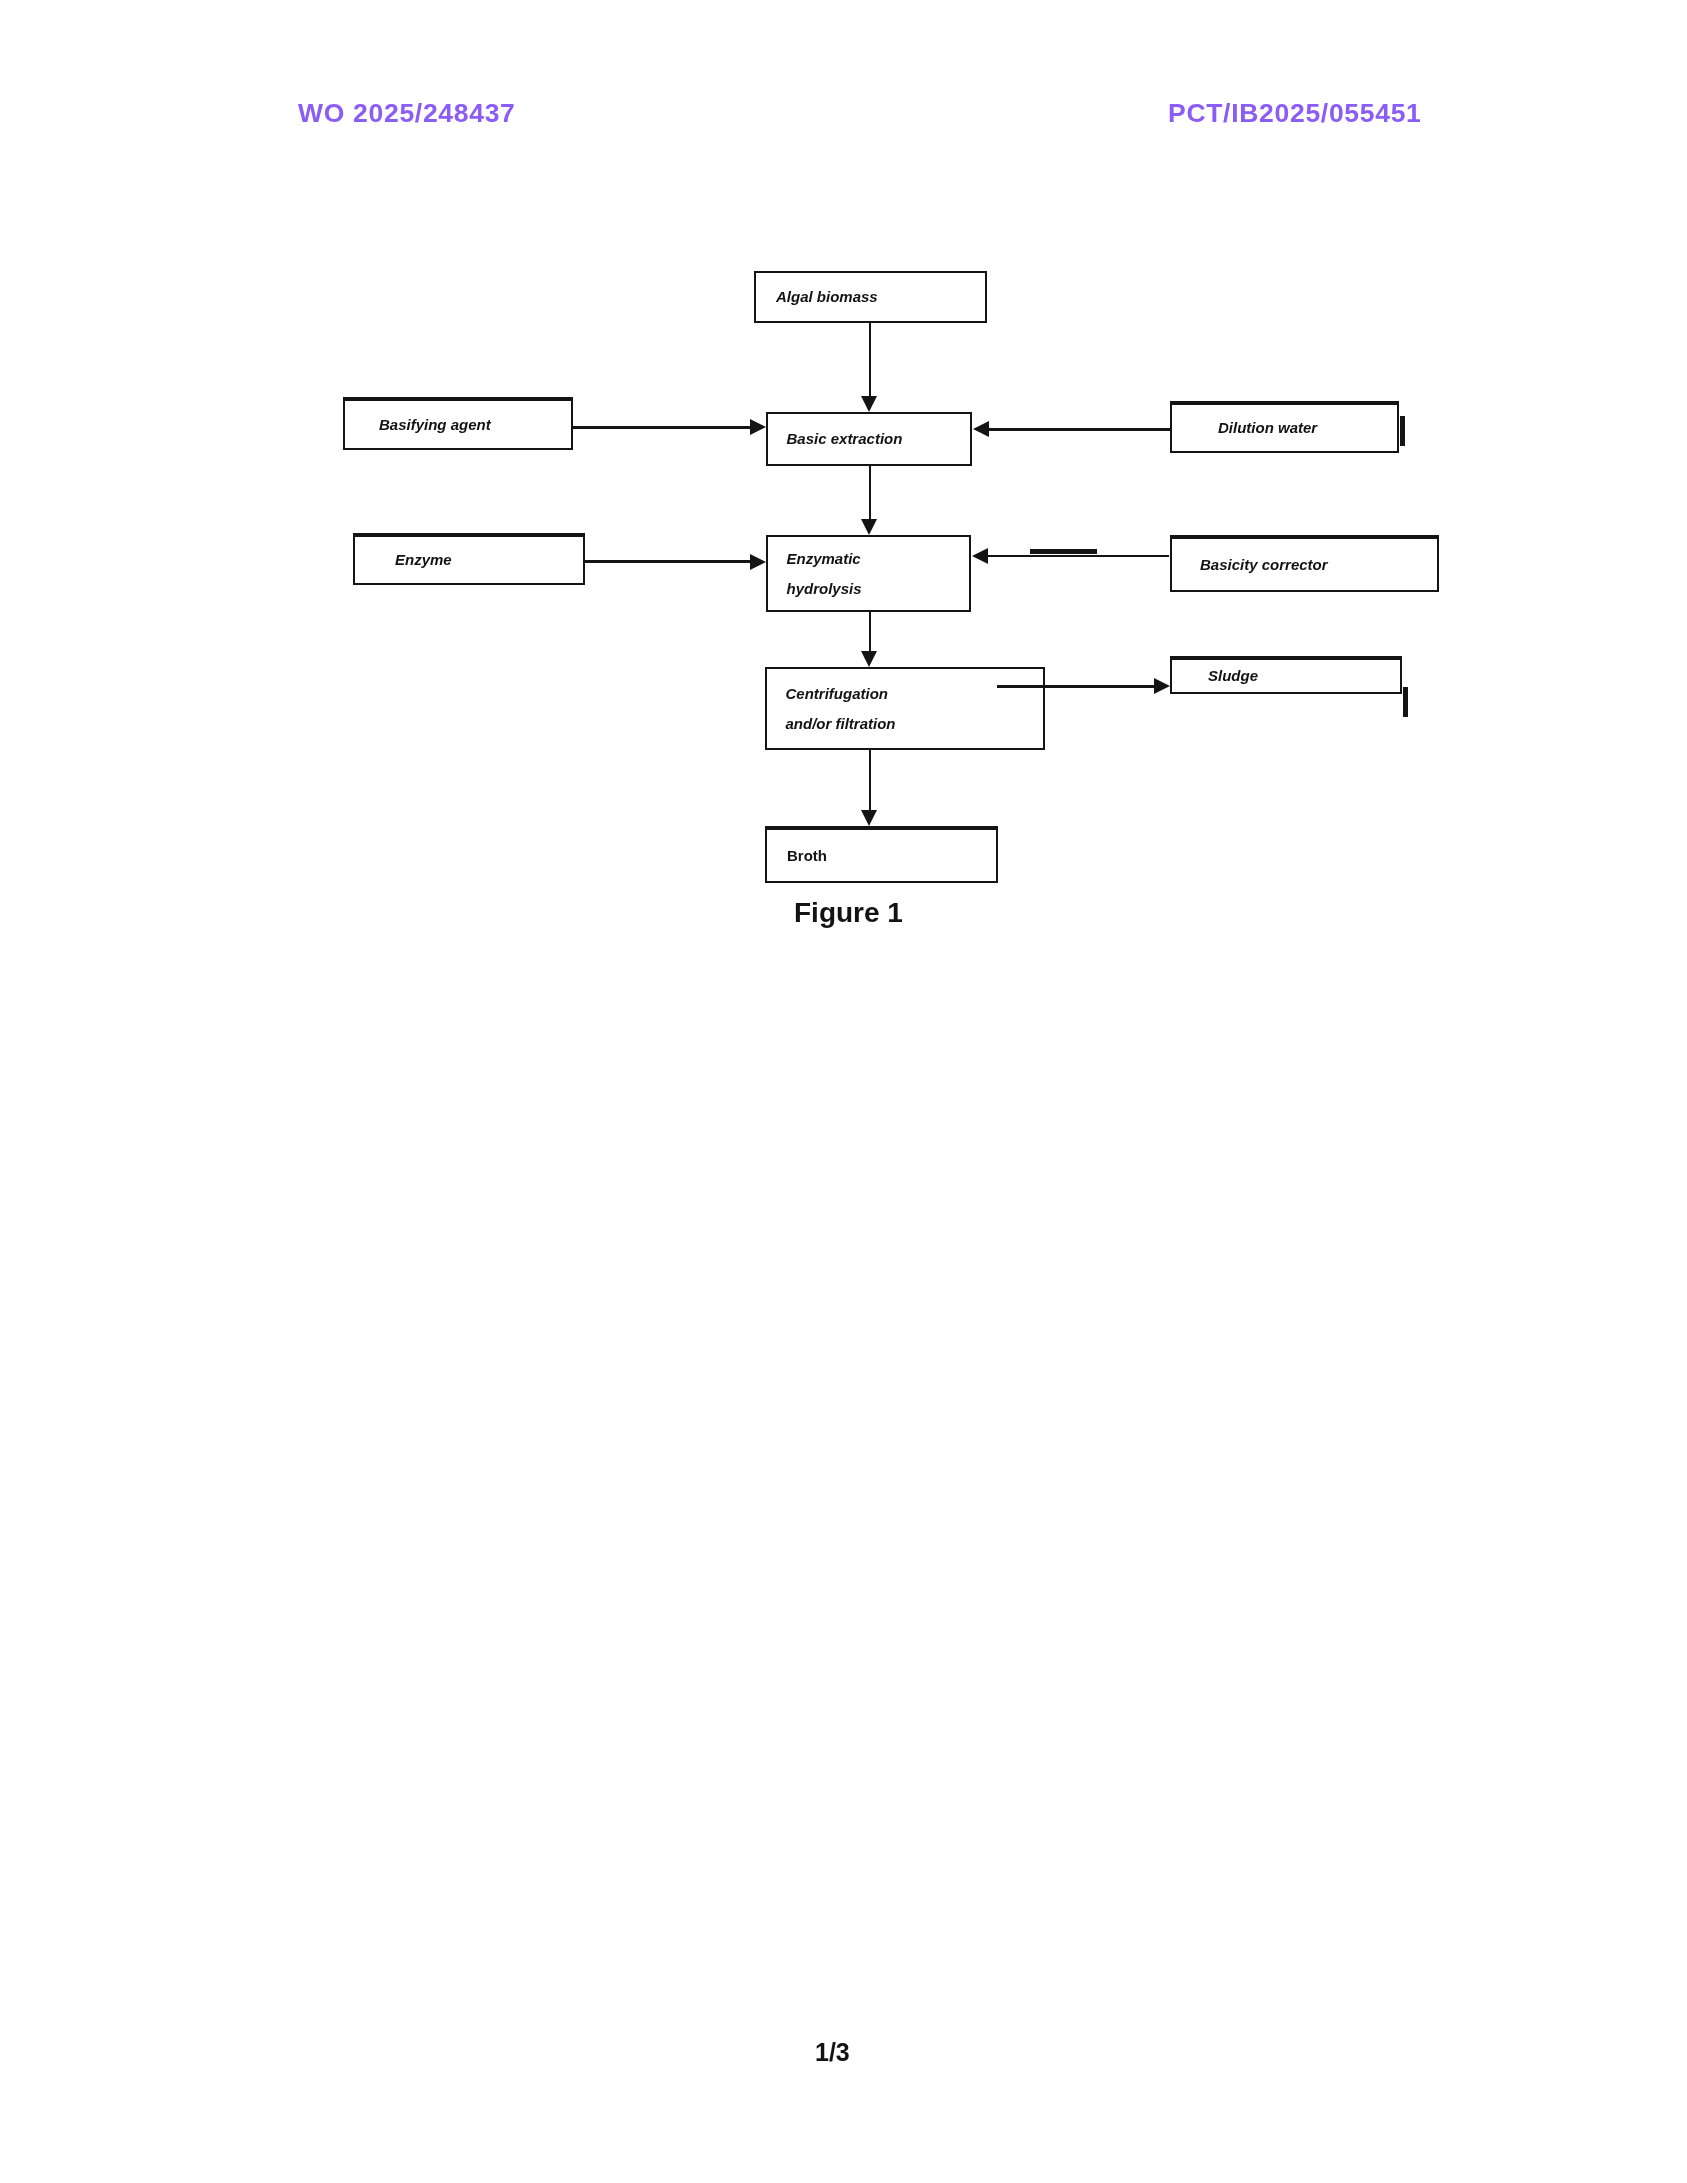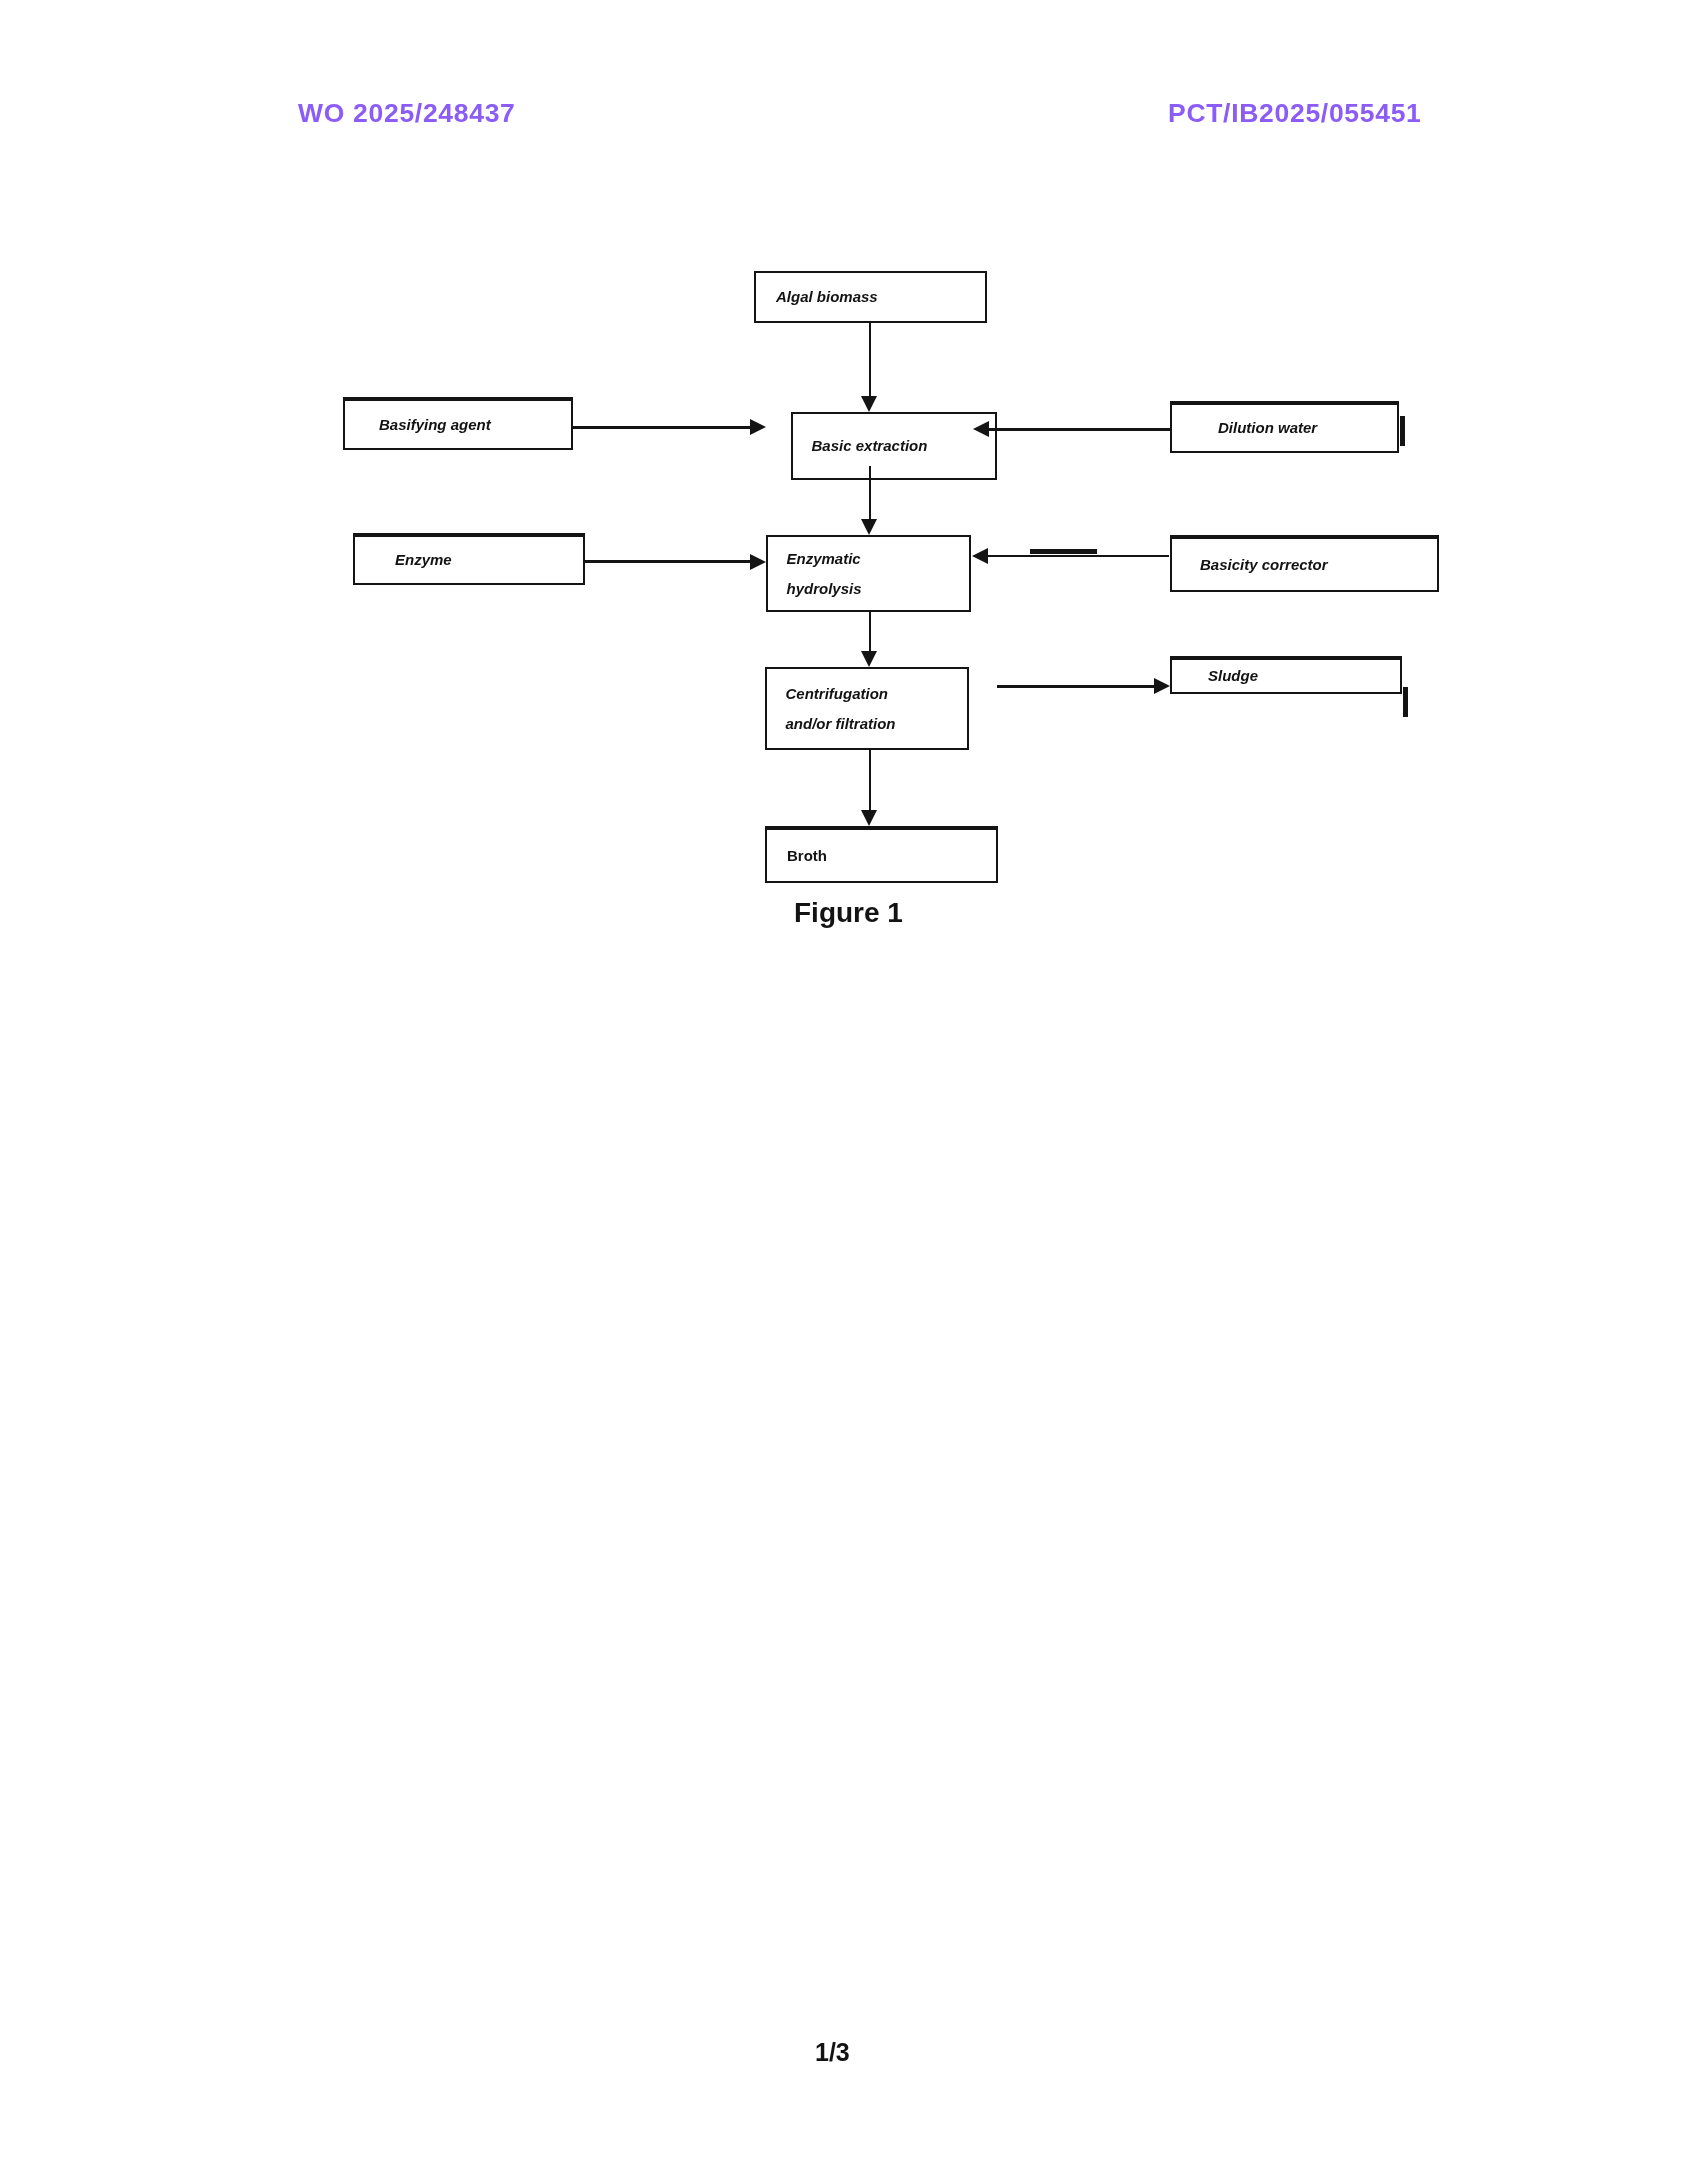--- a/index.html
+++ b/index.html
@@ -102,21 +102,21 @@
   <div class="hdr" style="left:1168px; top:98px;">PCT/IB2025/055451</div>
 
   <div class="node" style="left:754px; top:271px; width:233px; height:52px; padding-left:20px;">
     <span class="lbl">Algal biomass</span>
   </div>
 
   <div class="node thicktop" style="left:343px; top:397px; width:230px; height:53px; padding-left:34px;">
     <span class="lbl">Basifying agent</span>
   </div>
 
-  <div class="node" style="left:791px; top:412px; width:206px; height:68px; padding-left:18.5px;">
+  <div class="node" style="left:766px; top:412px; width:206px; height:54px; padding-left:18.5px;">
     <span class="lbl">Basic extraction</span>
   </div>
 
   <div class="node thicktop" style="left:1170px; top:401px; width:229px; height:52px; padding-left:46px;">
     <span class="lbl">Dilution water</span>
     <span class="shadowbar"></span>
   </div>
 
   <div class="node thicktop" style="left:353px; top:533px; width:232px; height:52px; padding-left:40px;">
     <span class="lbl">Enzyme</span>
@@ -124,21 +124,21 @@
 
   <div class="node" style="left:1170px; top:535px; width:269px; height:57px; padding-left:28px; border-top-width:4px;">
     <span class="lbl">Basicity corrector</span>
   </div>
 
   <div class="node" style="left:766px; top:535px; width:205px; height:77px; padding-left:18.5px;">
     <span class="lbl">Enzymatic</span>
     <span class="lbl">hydrolysis</span>
   </div>
 
-  <div class="node" style="left:765px; top:667px; width:204px; height:83px; padding-left:18.5px;">
+  <div class="node" style="left:765px; top:667px; width:280px; height:83px; padding-left:18.5px;">
     <span class="lbl">Centrifugation</span>
     <span class="lbl">and/or filtration</span>
   </div>
 
   <div class="node thicktop" style="left:1170px; top:656px; width:232px; height:38px; padding-left:36px;">
     <span class="lbl">Sludge</span>
     <span class="shadowbar" style="top:26.5px;"></span>
   </div>
 
   <div class="node thicktop upright" style="left:765px; top:826px; width:233px; height:57px; padding-left:20px;">

